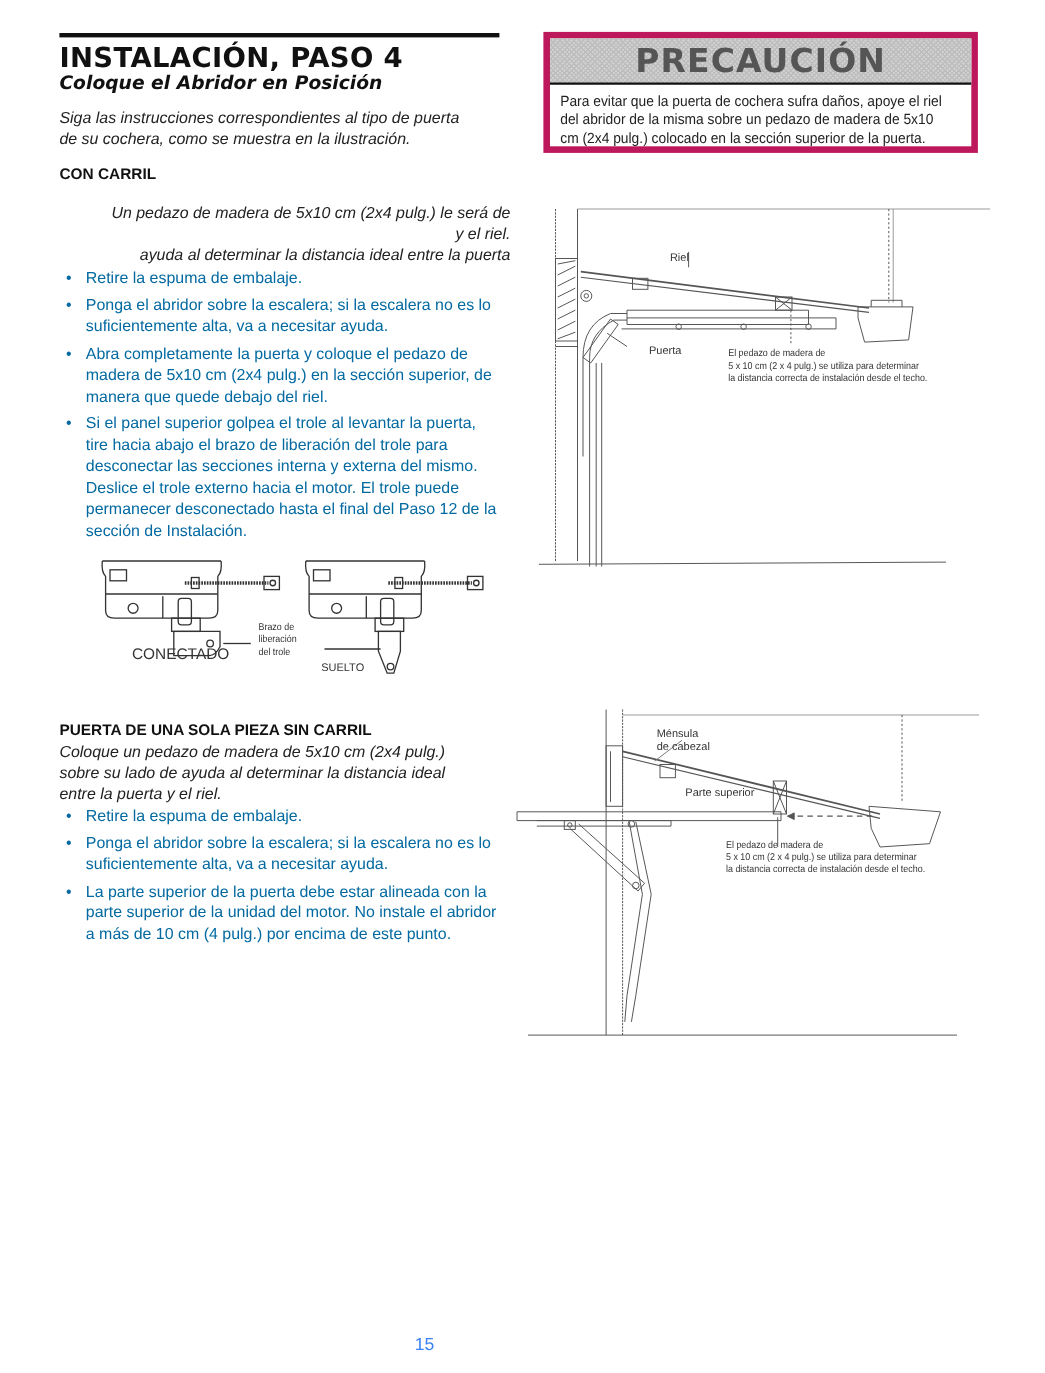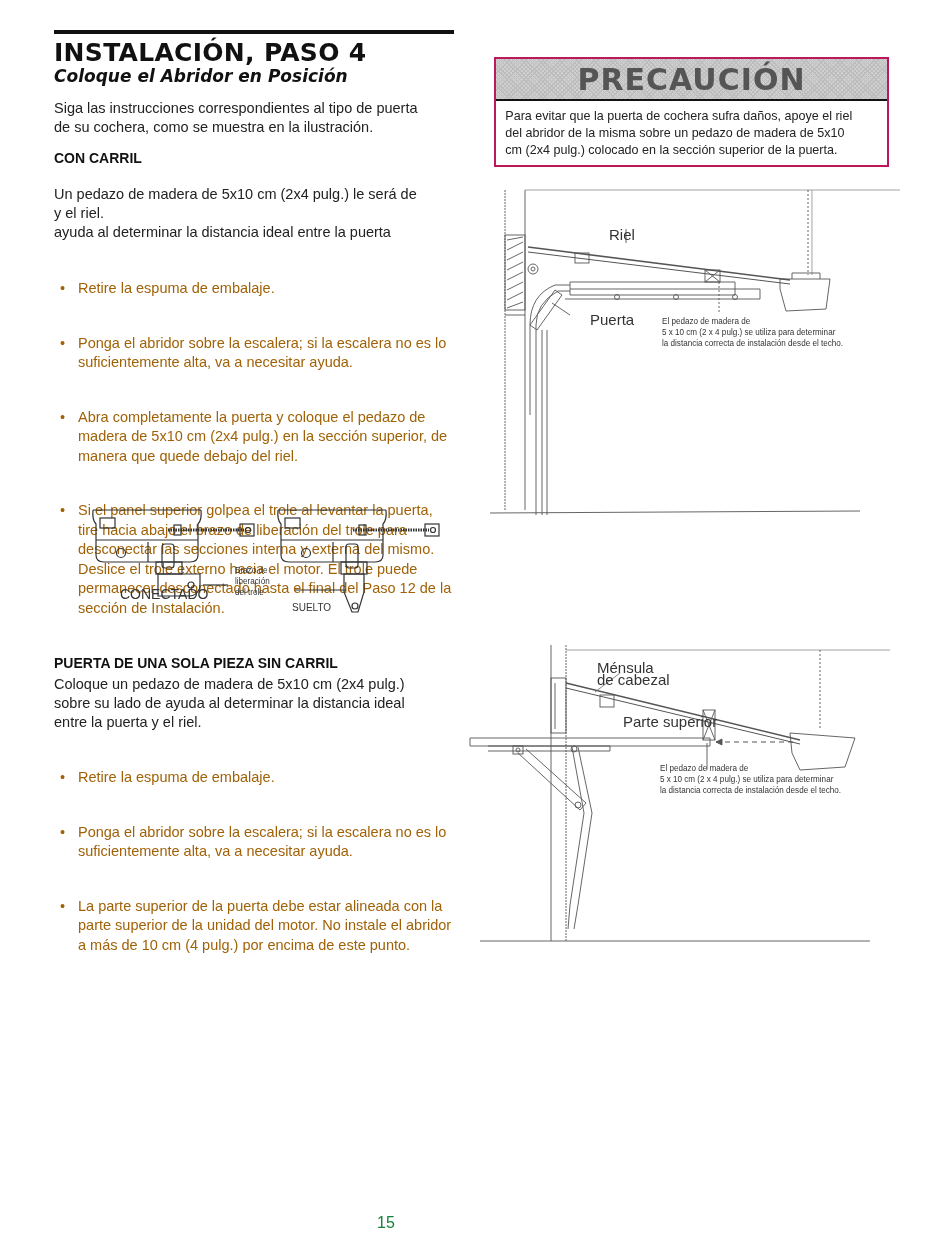--- a/index.html
+++ b/index.html
@@ -4,55 +4,55 @@
   <style>
     html, body { margin: 0; padding: 0; background: #ffffff; }
     body { width: 950px; height: 1248px; position: relative; overflow: hidden;
       font-family: "Liberation Sans", sans-serif; color: #1a1a1a; }
     .abs { position: absolute; }
     .top-rule { left: 54px; top: 30px; width: 400px; height: 4px; background: #111; }
     .title { left: 54px; top: 38px; font-size: 25px; font-weight: 900; letter-spacing: 0.3px; color: #111;
       font-family: "DejaVu Sans", sans-serif; }
     .subtitle { left: 54px; top: 66px; font-size: 17px; font-weight: 700; font-style: italic; color: #111;
       font-family: "DejaVu Sans", sans-serif; }
-    .para { font-size: 14.5px; line-height: 19px; color: #222; }
+    .para { font-size: 14.5px; line-height: 19px; color: #222; font-style: italic; }
     .section-head { font-size: 14px; font-weight: 700; line-height: 17px; color: #111; }
     ul.bullets { margin: 0; padding: 0; list-style: none; }
-    ul.bullets li { position: relative; padding-left: 24px; margin-bottom: 5px; font-size: 14.5px; line-height: 19.5px; color: #a16207; margin-top: 35px; }
+    ul.bullets li { position: relative; padding-left: 24px; margin-bottom: 5px; font-size: 14.5px; line-height: 19.5px; color: #0369a1; }
     ul.bullets li::before { content: "\2022"; position: absolute; left: 6px; top: 0; }
-    .caution { left: 494px; top: 29px; width: 395px; height: 110px; border: 2px solid #be185d; box-sizing: border-box; margin-top: 28px; }
+    .caution { left: 494px; top: 29px; width: 395px; height: 110px; border: 6px solid #be185d; box-sizing: border-box; }
     .caution-banner { height: 40px; border-bottom: 2px solid #111;
       background-color: #cfcfcf;
       background-image: repeating-linear-gradient(45deg, #bdbdbd 0 1px, transparent 1px 3px),
                         repeating-linear-gradient(-45deg, #bdbdbd 0 1px, transparent 1px 3px);
       display: flex; align-items: center; justify-content: center; }
     .caution-title { font-size: 30px; font-weight: 900; color: #555; letter-spacing: 1px;
       font-family: "DejaVu Sans", sans-serif; }
     .caution-text { padding: 6px 8px 0 10px; font-size: 13.5px; line-height: 17px; color: #222;
       font-family: "Liberation Sans Narrow", "Liberation Sans", sans-serif; transform: scaleX(0.93); transform-origin: left top; width: 400px; }
-    .diag-label { font-size: 15px; color: #333; line-height: 12px; }
+    .diag-label { font-size: 10px; color: #333; line-height: 12px; }
     .diag-label-sm { font-size: 9px; color: #333; line-height: 11px; transform: scaleX(0.9); transform-origin: left top; }
-    .page-number { left: 0; width: 772px; top: 1214px; text-align: center; font-size: 16px; color: #15803d; }
+    .page-number { left: 0; width: 772px; top: 1214px; text-align: center; font-size: 16px; color: #3b82f6; }
     svg { position: absolute; overflow: visible; }
   </style>
 </head>
 <body>
 
 <div class="abs top-rule"></div>
 <div class="abs title">INSTALACIÓN, PASO 4</div>
 <div class="abs subtitle">Coloque el Abridor en Posición</div>
 <div class="abs para" style="left:54px; top:99px; width:400px;">
   <div>Siga las instrucciones correspondientes al tipo de puerta</div>
   <div>de su cochera, como se muestra en la ilustración.</div>
 </div>
 
 <div class="abs section-head" style="left:54px; top:150px; width:410px;">
   <div>CON CARRIL</div>
 </div>
-<div class="abs para" style="left:54px; top:185px; width:410px;">
+<div class="abs para" style="left:54px; top:185px; width:410px;text-align:right;">
   <div>Un pedazo de madera de 5x10 cm (2x4 pulg.) le será de</div>
   <div>y el riel.</div>
   <div>ayuda al determinar la distancia ideal entre la puerta</div>
 </div>
 <ul class="abs bullets" style="left:54px; top:244px; width:400px;">
   <li>Retire la espuma de embalaje.</li>
   <li>Ponga el abridor sobre la escalera; si la escalera no es lo suficientemente alta, va a necesitar ayuda.</li>
   <li>Abra completamente la puerta y coloque el pedazo de madera de 5x10 cm (2x4 pulg.) en la sección superior, de manera que quede debajo del riel.</li>
   <li>Si el panel superior golpea el trole al levantar la puerta, tire hacia abajo el brazo de liberación del trole para desconectar las secciones interna y externa del mismo. Deslice el trole externo hacia el motor. El trole puede permanecer desconectado hasta el final del Paso 12 de la sección de Instalación.</li>
 </ul>

